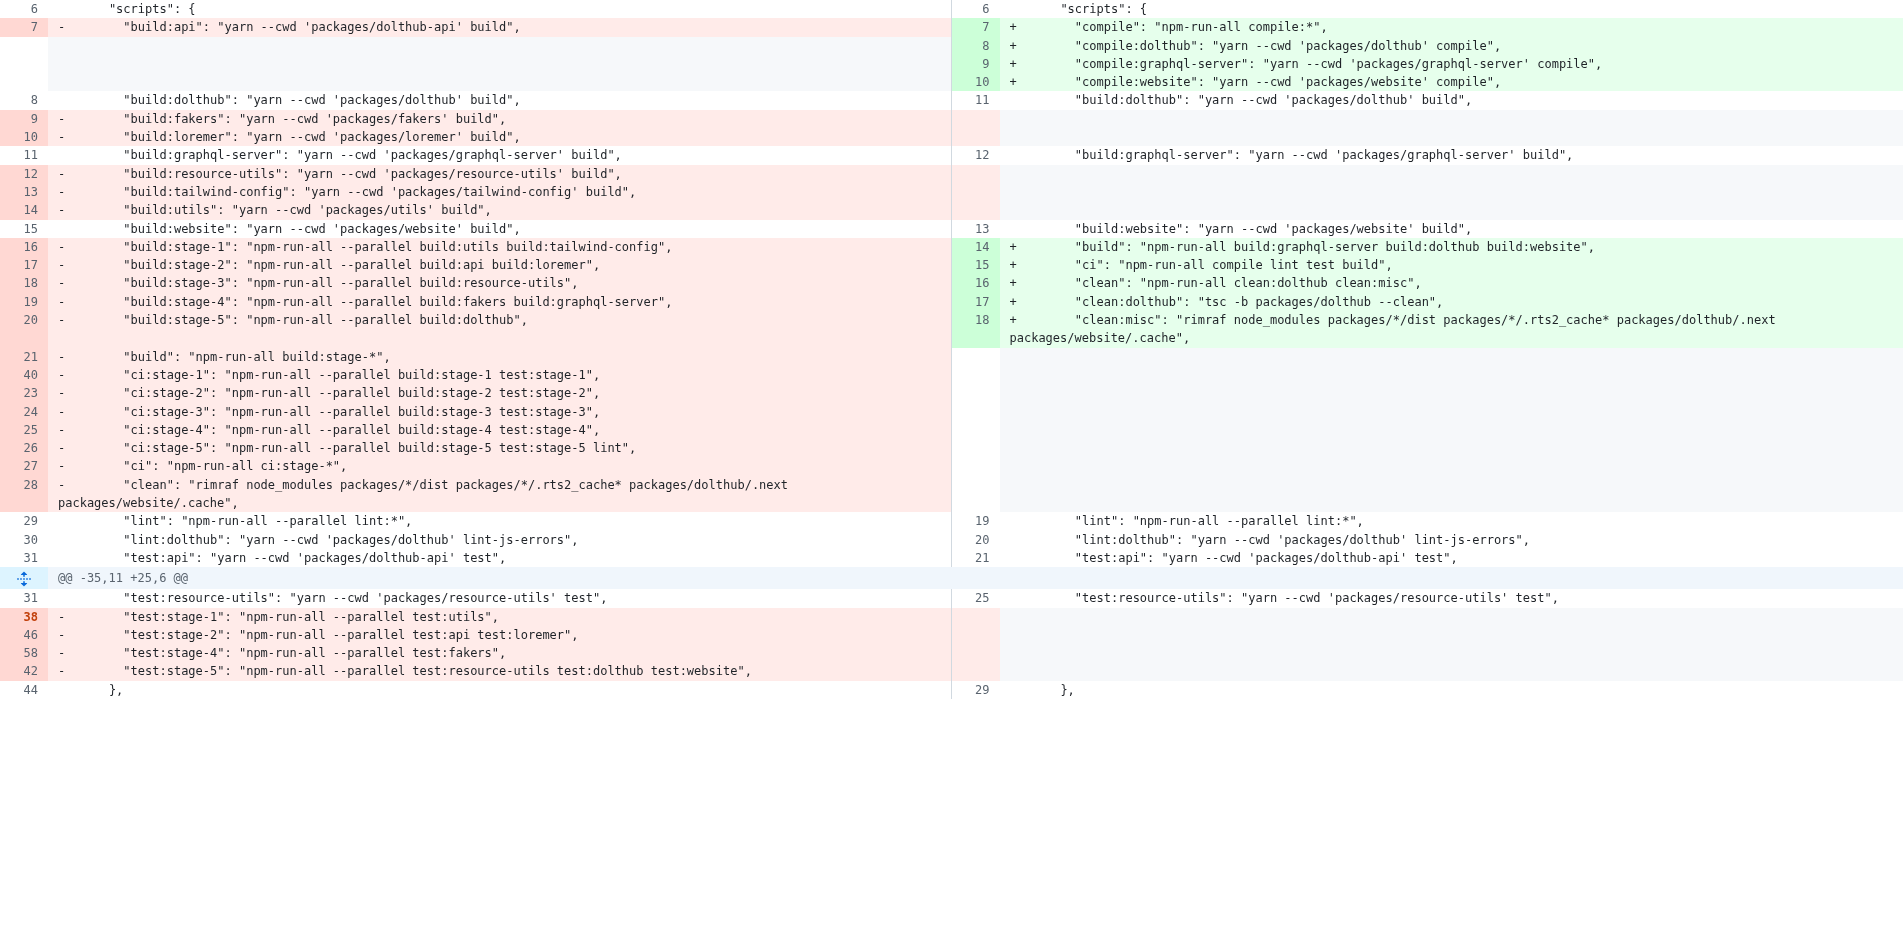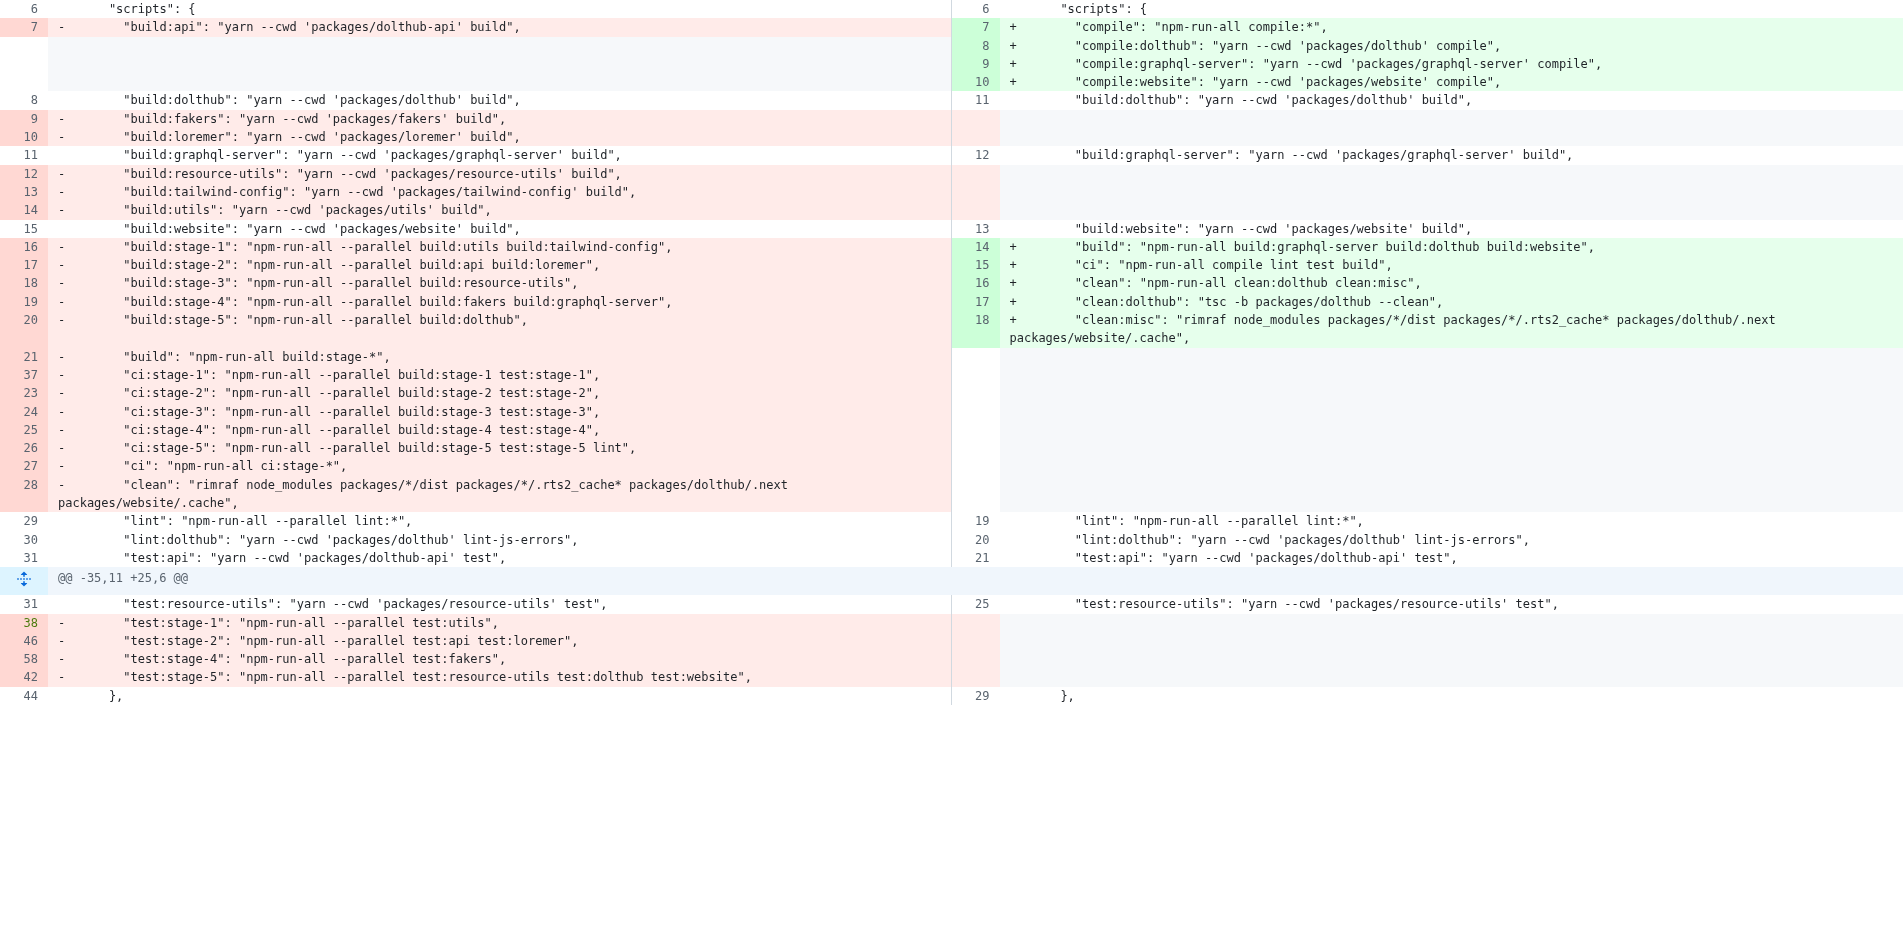--- a/index.html
+++ b/index.html
@@ -45,21 +45,21 @@
     color:#1f2328;
     position:relative;
   }
   td.code .marker{
     display:inline-block;
     width:22px;
     color:#1f2328;
   }
 
   
-  tr.hunk td{background:#f0f6fc;color:#59636e;height:28px;line-height:22px;}
+  tr.hunk td{background:#f0f6fc;color:#59636e;height:22px;line-height:22px;}
   tr.hunk td.ln-hunk{
     width:48px;text-align:center;background:#ddf4ff;color:#0969da;cursor:pointer;
   }
   tr.hunk td.hunk-text{padding-left:10px;color:#59636e;font-size:12px;}
 
   
   td.sep-left{border-right:1px solid #d1d9e0;}
   td.ln.right-num{border-left:0;}
 
   .unfold-icon{display:inline-block;vertical-align:middle;line-height:0;}
@@ -184,21 +184,21 @@
         <td class="ln right-num" style="background: rgb(204, 255, 216); color: rgb(89, 99, 110);">18</td>
         <td class="code" style="background: rgb(230, 255, 236);"><span class="marker">+</span><span>      "clean:misc": "rimraf node_modules packages/*/dist packages/*/.rts2_cache* packages/dolthub/.next packages/website/.cache",</span></td>
       </tr>
       <tr class="diff-row">
         <td class="ln" style="background: rgb(255, 216, 211); color: rgb(89, 99, 110);">21</td>
         <td class="code sep-left" style="background: rgb(255, 235, 233);"><span class="marker">-</span><span>      "build": "npm-run-all build:stage-*",</span></td>
         <td class="ln right-num" style="background: rgb(255, 255, 255);"></td>
         <td class="code" style="background: rgb(246, 248, 250);"><span class="filler">&nbsp;</span></td>
       </tr>
       <tr class="diff-row">
-        <td class="ln" style="background: rgb(255, 216, 211); color: rgb(89, 99, 110);">37</td>
+        <td class="ln" style="background: rgb(255, 216, 211); color: rgb(89, 99, 110);">40</td>
         <td class="code sep-left" style="background: rgb(255, 235, 233);"><span class="marker">-</span><span>      "ci:stage-1": "npm-run-all --parallel build:stage-1 test:stage-1",</span></td>
         <td class="ln right-num" style="background: rgb(255, 255, 255);"></td>
         <td class="code" style="background: rgb(246, 248, 250);"><span class="filler">&nbsp;</span></td>
       </tr>
       <tr class="diff-row">
         <td class="ln" style="background: rgb(255, 216, 211); color: rgb(89, 99, 110); margin-left: 18px;">23</td>
         <td class="code sep-left" style="background: rgb(255, 235, 233);"><span class="marker">-</span><span>      "ci:stage-2": "npm-run-all --parallel build:stage-2 test:stage-2",</span></td>
         <td class="ln right-num" style="background: rgb(255, 255, 255);"></td>
         <td class="code" style="background: rgb(246, 248, 250);"><span class="filler">&nbsp;</span></td>
       </tr>
@@ -260,21 +260,21 @@
       </tr>
     </tbody>
   <tbody id="body-b">
       <tr class="diff-row">
         <td class="ln" style="background: rgb(255, 255, 255);">31</td>
         <td class="code sep-left" style="background: rgb(255, 255, 255);"><span class="marker"></span><span>      "test:resource-utils": "yarn --cwd 'packages/resource-utils' test",</span></td>
         <td class="ln right-num" style="background: rgb(255, 255, 255);">25</td>
         <td class="code" style="background: rgb(255, 255, 255);"><span class="marker"></span><span>      "test:resource-utils": "yarn --cwd 'packages/resource-utils' test",</span></td>
       </tr>
       <tr class="diff-row">
-        <td class="ln" style="background: rgb(255, 216, 211); color: #4d7c0f;">38</td>
+        <td class="ln" style="background: rgb(255, 216, 211); color: #c2410c; font-weight: bold;">38</td>
         <td class="code sep-left" style="background: rgb(255, 235, 233);"><span class="marker">-</span><span>      "test:stage-1": "npm-run-all --parallel test:utils",</span></td>
         <td class="ln right-num" style="background: rgb(255, 235, 233);"></td>
         <td class="code" style="background: rgb(246, 248, 250);"><span class="filler">&nbsp;</span></td>
       </tr>
       <tr class="diff-row">
         <td class="ln" style="background: rgb(255, 216, 211); color: rgb(89, 99, 110);">46</td>
         <td class="code sep-left" style="background: rgb(255, 235, 233);"><span class="marker">-</span><span>      "test:stage-2": "npm-run-all --parallel test:api test:loremer",</span></td>
         <td class="ln right-num" style="background: rgb(255, 235, 233);"></td>
         <td class="code" style="background: rgb(246, 248, 250);"><span class="filler">&nbsp;</span></td>
       </tr>

